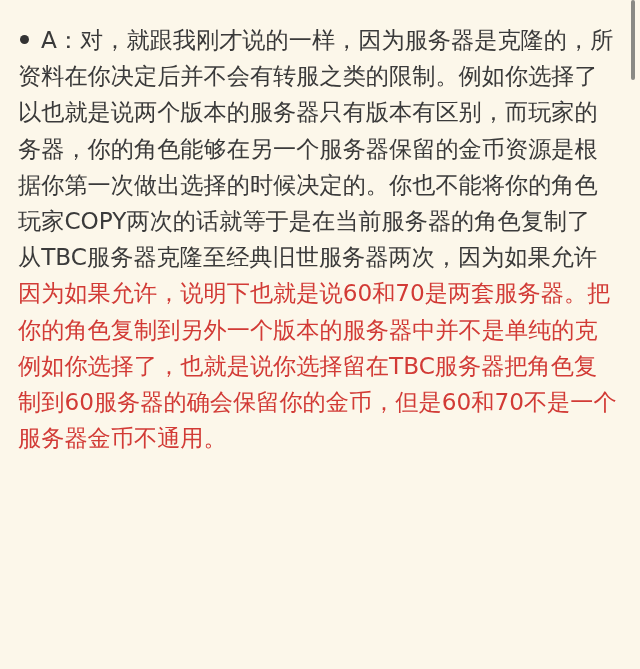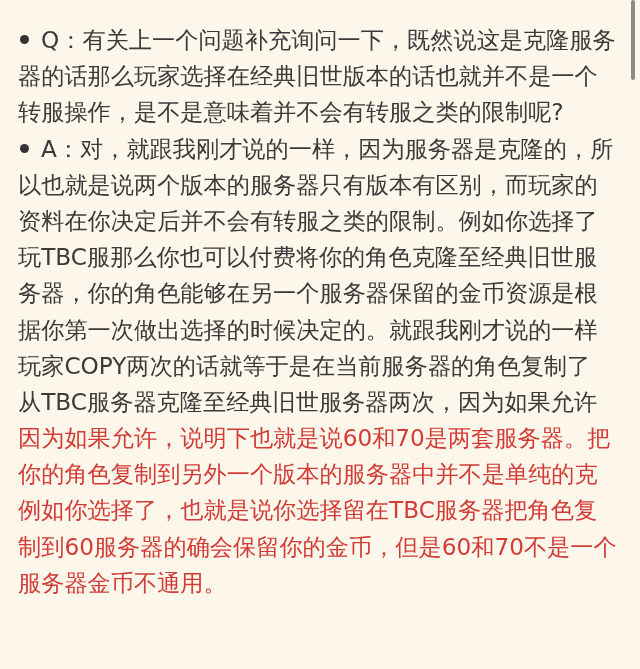--- a/index.html
+++ b/index.html
@@ -51,31 +51,25 @@
       height: 80px;
       background: #8a8a85;
       border-radius: 2px;
     }
   </style>
 </head>
 <body>
 
 <div class="content">
   <div>
-    <div class="line"><span class="bullet"></span><span>Q：有关上一个问题补充询问一下，既然说这是克隆服务</span></div>
-    <div class="line">器的话那么玩家选择在经典旧世版本的话也就并不是一个</div>
-    <div class="line">转服操作，是不是意味着并不会有转服之类的限制呢?</div>
-  </div>
-  <div>
     <div class="line"><span class="bullet"></span><span>A：对，就跟我刚才说的一样，因为服务器是克隆的，所</span></div>
+    <div class="line">资料在你决定后并不会有转服之类的限制。例如你选择了</div>
     <div class="line">以也就是说两个版本的服务器只有版本有区别，而玩家的</div>
-    <div class="line">资料在你决定后并不会有转服之类的限制。例如你选择了</div>
-    <div class="line">玩TBC服那么你也可以付费将你的角色克隆至经典旧世服</div>
     <div class="line">务器，你的角色能够在另一个服务器保留的金币资源是根</div>
-    <div class="line">据你第一次做出选择的时候决定的。就跟我刚才说的一样</div>
+    <div class="line">据你第一次做出选择的时候决定的。你也不能将你的角色</div>
     <div class="line">玩家COPY两次的话就等于是在当前服务器的角色复制了</div>
     <div class="line">从TBC服务器克隆至经典旧世服务器两次，因为如果允许</div>
   </div>
   <div>
     <div class="line red">因为如果允许，说明下也就是说60和70是两套服务器。把</div>
     <div class="line red">你的角色复制到另外一个版本的服务器中并不是单纯的克</div>
     <div class="line red">例如你选择了，也就是说你选择留在TBC服务器把角色复</div>
     <div class="line red">制到60服务器的确会保留你的金币，但是60和70不是一个</div>
     <div class="line red">服务器金币不通用。</div>
   </div>

